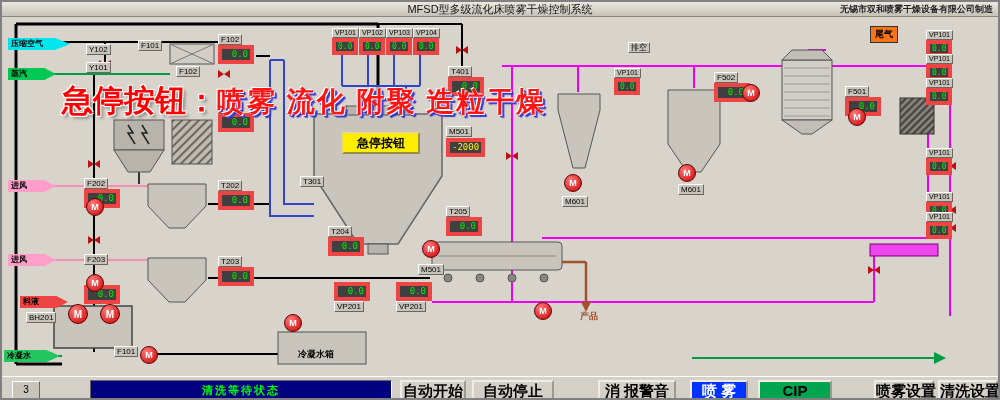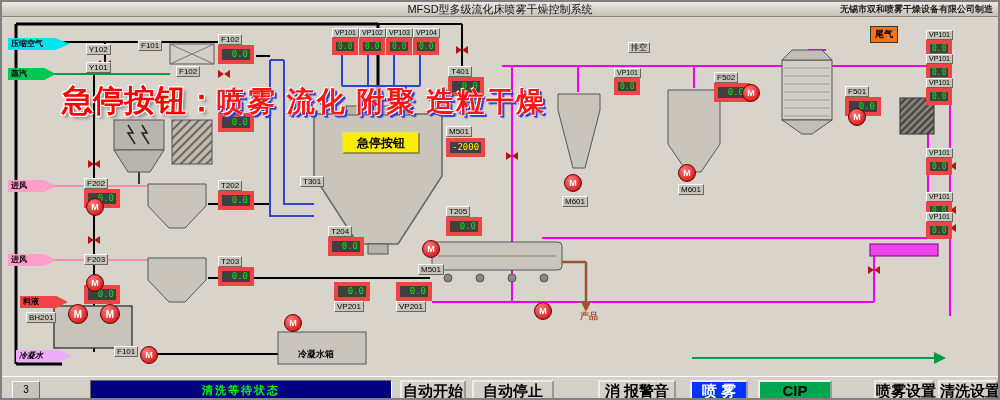--- a/index.html
+++ b/index.html
@@ -145,21 +145,21 @@
         <path transform="translate(92,224)" d="M-6,-4 L0,0 L-6,4 Z M6,-4 L0,0 L6,4 Z"></path>
       </g>
     </svg>
 
     <div id="overlay">
         <div class="stream" style="left: 6px; top: 22px; width: 62px; background: rgb(0, 229, 238);">压缩空气</div>
         <div class="stream" style="left: 6px; top: 52px; width: 48px; background: rgb(0, 200, 83);">蒸汽</div>
         <div class="stream" style="left: 6px; top: 164px; width: 48px; background: rgb(255, 158, 200);">进风</div>
         <div class="stream" style="left: 6px; top: 238px; width: 48px; background: rgb(255, 158, 200);">进风</div>
         <div class="stream" style="left: 6px; top: 280px; width: 48px; background: #ef4444; margin-left: 12px;">料液</div>
-        <div class="stream" style="left: 14px; top: 334px; width: 56px; background: #f0abfc; font-style: italic;">冷凝水</div>
+        <div class="stream" style="left: 2px; top: 334px; width: 56px; background: #22c55e;">冷凝水</div>
         <span class="lbl abs" style="left: 84px; top: 28px;">Y102</span>
         <span class="lbl abs" style="left: 84px; top: 46px;">Y101</span>
         <span class="lbl abs" style="left: 136px; top: 24px;">F101</span>
         <div class="gauge" style="left: 216px; top: 18px;">
           <span class="lbl">F102</span>
           <span class="disp">0.0</span>
         </div>
         <span class="lbl abs" style="left: 174px; top: 50px;">F102</span>
         <div class="gauge small" style="left: 330px; top: 12px;">
           <span class="lbl">VP101</span>

